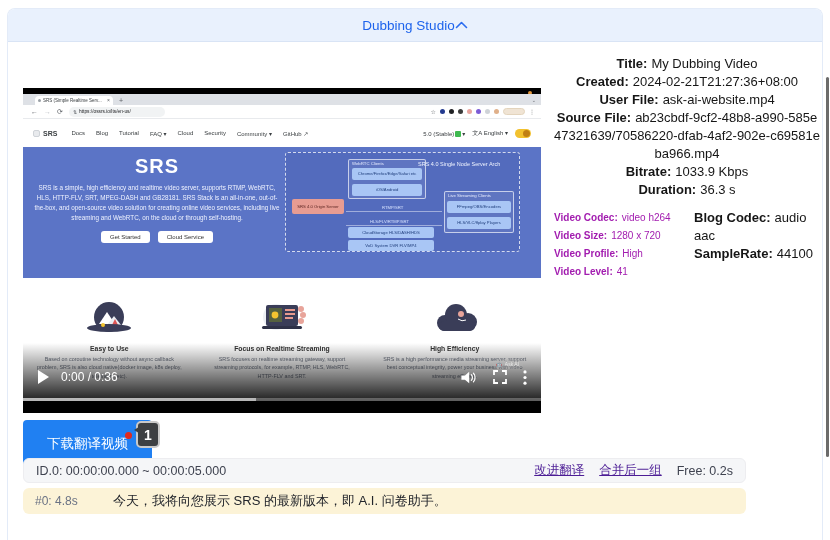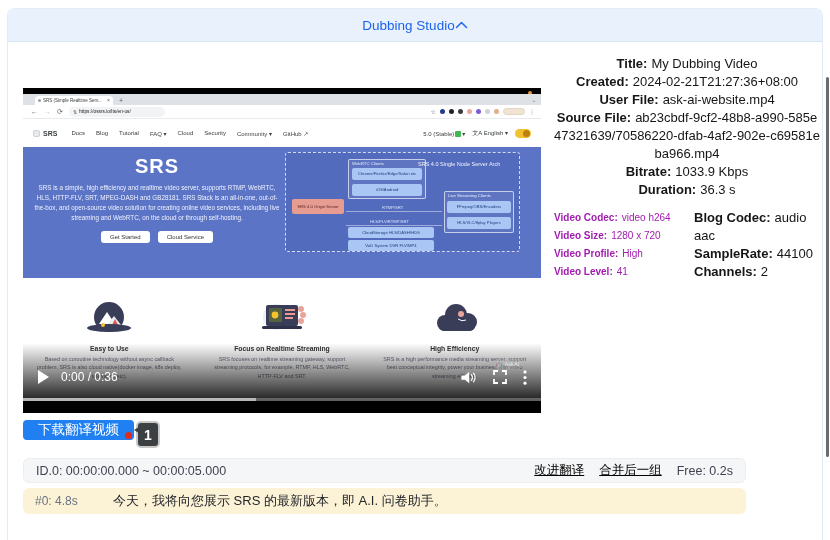--- a/index.html
+++ b/index.html
@@ -98,35 +98,35 @@
   
   .meta { position:absolute; left:546px; top:46px; width:266px; font-size:13px; color:#161616; line-height:18px;text-align:center; }
   .kv b { font-weight:bold; margin-right:4px; }
   .kv { word-break:break-word; }
   .kv.brk { word-break:break-all; }
   .meta-cols { position:absolute; left:546px; top:200px; width:268px; display:flex; }
   .mcol-l { width:140px; font-size:10px; line-height:18px; color:#a21caf; }
   .mcol-r { width:128px; font-size:13px; line-height:18px; color:#161616; }
 
   
-  .dl-btn { position:absolute; left:15px; top:411px; height:20px; padding:0 15px; background:#2080f2;
+  .dl-btn { position:absolute; left:15px; top:411px; height:48px; padding:0 24px; background:#2080f2;
             color:#fff; font-size:13.5px; border:none; border-radius:4px; cursor:pointer; }
   .reddot { position:absolute; left:117px; top:423px; width:7px; height:7px; border-radius:50%; background:#e02a1d; }
   .marker { position:absolute; left:128px; top:412px; width:24px; height:27px; background:#3d4043;
             border:2px solid #c9c9c9; border-radius:5px; color:#fff; font-size:14px; font-weight:bold;
             display:flex; align-items:center; justify-content:center; }
   .marker::before { content:''; position:absolute; left:-9px; top:2px;
                     border:5px solid transparent; border-right:8px solid #3d4043; }
 
   
   .subs { position:absolute; left:15px; top:449px; width:723px; }
   .sub-head { height:25px; background:#f5f6f8; border:1px solid #ededf0; border-radius:6px;
               display:flex; align-items:center; padding:0 12px; font-size:12.5px; color:#3f4350; }
   .sub-head-right { margin-left:auto; display:flex; align-items:center; gap:15px; }
-  .sub-link { color:#000000; text-decoration:underline; cursor:pointer; }
+  .sub-link { color:#4c1d95; text-decoration:underline; cursor:pointer; }
   .sub-free { color:#3f4350; }
   .sub-row { margin-top:5px; height:26px; background:#fcf3d7; border-radius:6px;
              display:flex; align-items:center; padding:0 12px; }
   .sub-tag { width:62px; flex:none; font-size:12px; color:#6a7284; }
   .sub-text { font-size:13px; color:#22252b; margin-left:16px; white-space:nowrap; }
 </style>
 </head>
 <body>
 
 <div id="app">
@@ -318,21 +318,20 @@
     <div class="meta-cols">
       <div class="mcol-l">
         <div class="kv"><b>Video Codec:</b><span>video h264</span></div>
         <div class="kv"><b>Video Size:</b><span>1280 x 720</span></div>
         <div class="kv"><b>Video Profile:</b><span>High</span></div>
         <div class="kv"><b>Video Level:</b><span>41</span></div>
       </div>
       <div class="mcol-r">
         <div class="kv"><b>Blog Codec:</b><span>audio aac</span></div>
         <div class="kv"><b>SampleRate:</b><span>44100</span></div>
-        <div class="kv"><b>Channels:</b><span>2</span></div>
       </div>
     </div>
 
     <button class="dl-btn">下载翻译视频</button>
     <div class="reddot"></div>
     <div class="marker">1</div>
 
     <div class="subs">
       <div class="sub-head">
         <span>ID.0: 00:00:00.000 ~ 00:00:05.000</span>

